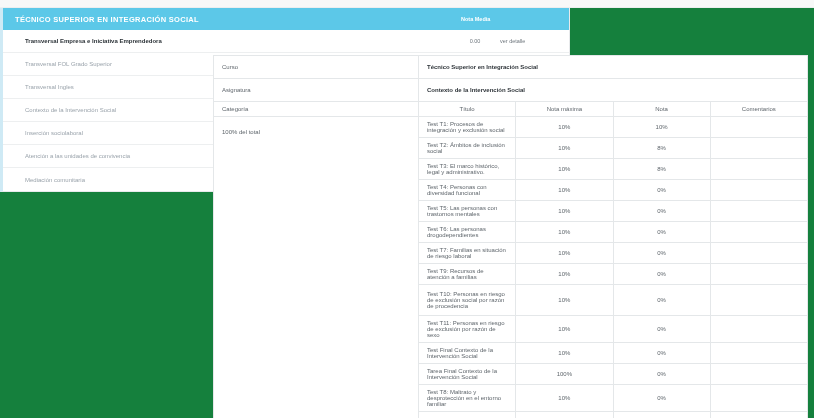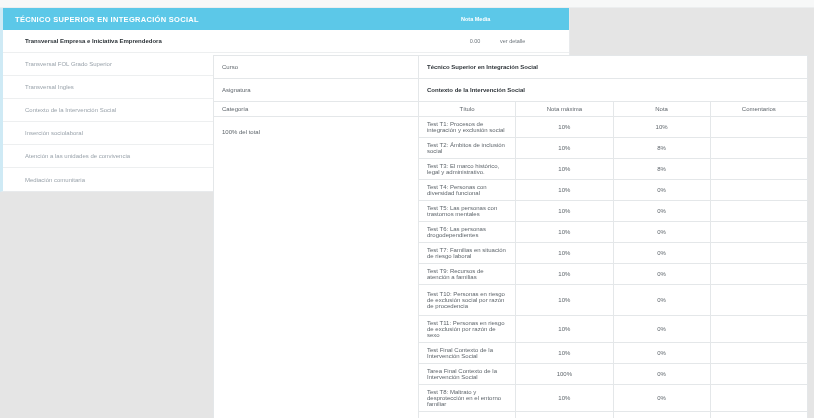--- a/index.html
+++ b/index.html
@@ -6,21 +6,21 @@
   html, body {
     margin: 0; padding: 0;
     width: 814px; height: 418px;
     background: #ffffff;
     font-family: "Liberation Sans", sans-serif;
     overflow: hidden;
   }
   #root {
     position: relative;
     width: 814px; height: 418px;
-    background: #e5e5e5;
+    background: #15803d;
   }
 
   
   .top-band {
     position: absolute; left: 0; top: 0;
     width: 1084px; height: 8px;
     background: #f7f8f8;
     border-bottom: 1px solid #eceeef;
   }
 

